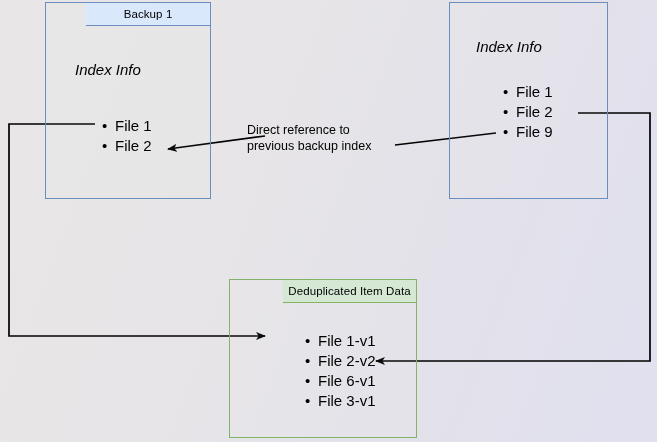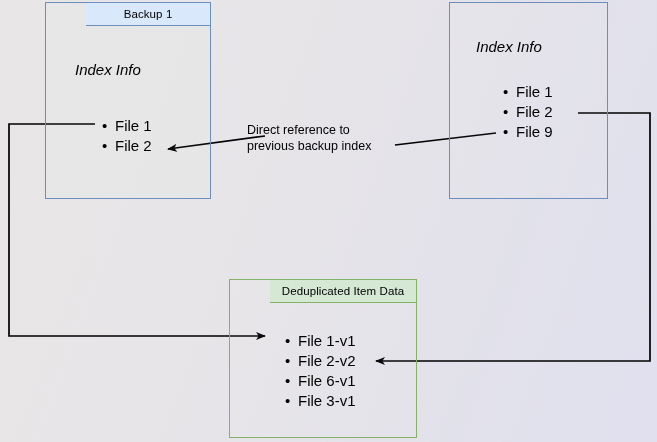--- a/index.html
+++ b/index.html
@@ -28,20 +28,21 @@
     pointer-events: none;
   }
   .box {
     position: absolute;
     box-sizing: border-box;
     border: 1.6px solid #6c8ebf;
     background: rgba(255,255,255,0.04);
   }
   .box.green {
     border-color: #82b366;
+    padding-left: 13px;
   }
   .box-header {
     box-sizing: border-box;
     height: 23px;
     border-bottom: 1.6px solid #6c8ebf;
     background: #dae8fc;
     display: flex;
     align-items: center;
     justify-content: center;
     font-size: 11.5px;
@@ -133,21 +134,21 @@
         <li>File 1</li>
         <li>File 2</li>
         <li>File 9</li>
       </ul>
     </div>
   </div>
 
   <div class="box green" style="left:229px; top:279px; width:188px; height:159px;">
     <div class="box-header">Deduplicated Item Data</div>
     <div class="box-body">
-      <ul class="file-list" style="left:54px; top:28px;">
+      <ul class="file-list" style="left:61px; top:28px;">
         <li>File 1-v1</li>
         <li>File 2-v2</li>
         <li>File 6-v1</li>
         <li>File 3-v1</li>
       </ul>
     </div>
   </div>
 
   <div class="edge-label" style="left:247px; top:122px; width:160px;">Direct reference to
 previous backup index</div>

